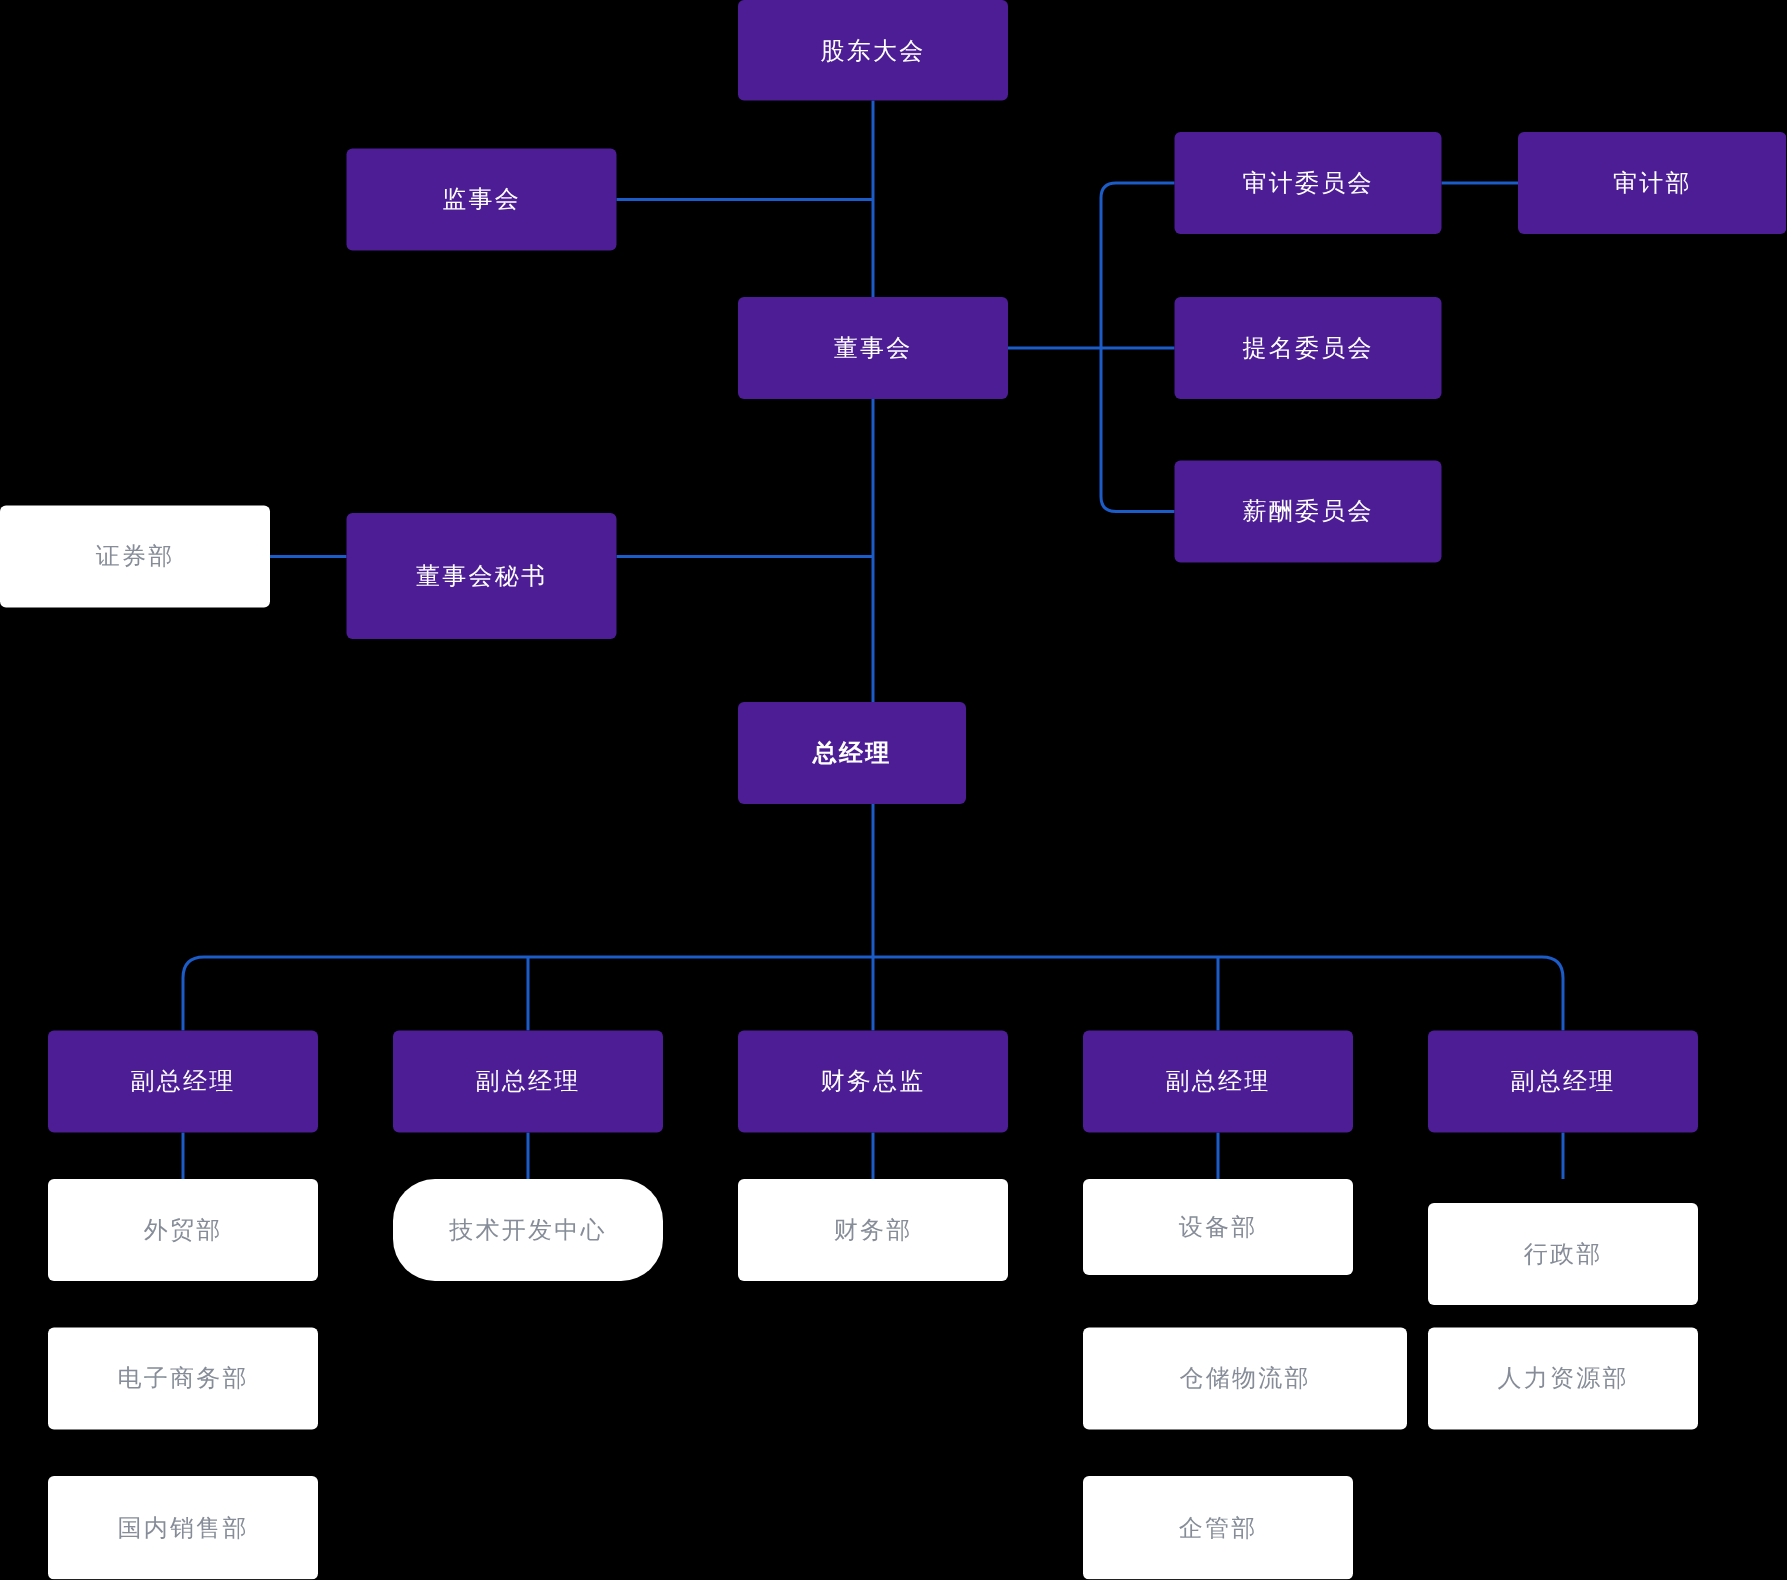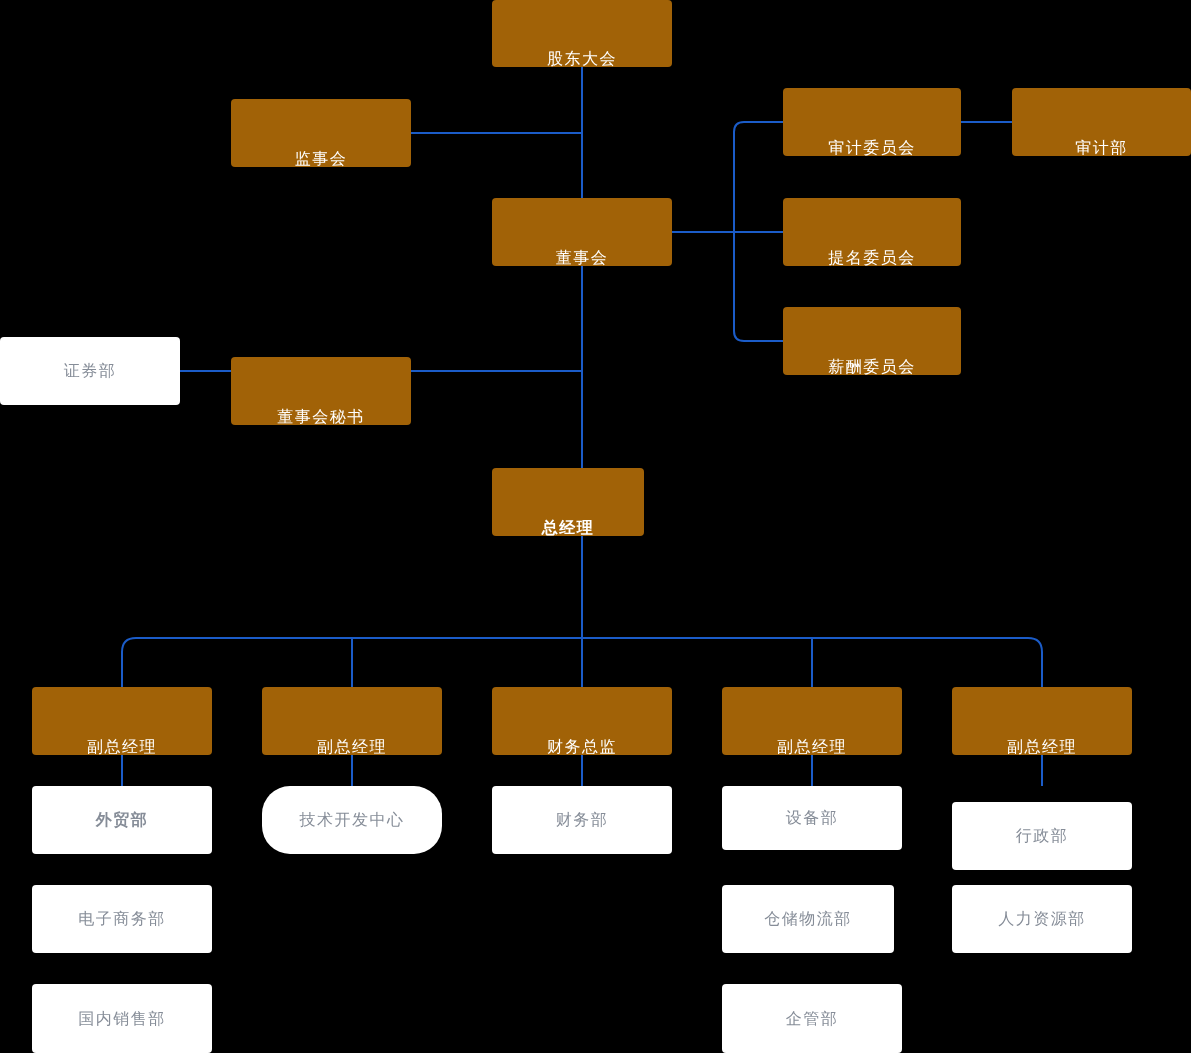--- a/index.html
+++ b/index.html
@@ -28,23 +28,22 @@
     align-items: center;
     justify-content: center;
     border-radius: 4px;
     box-sizing: border-box;
     font-size: 16px;
     letter-spacing: 1.5px;
     line-height: 1;
     user-select: none;
   }
   .org-node.primary {
-    background: #a16207;
+    background: #4c1d95;
     color: #ffffff;
-    align-items: flex-end;
   }
   .org-node.secondary {
     background: #ffffff;
     color: #868d98;
   }
 </style>
 </head>
 <body>
 
 <div id="org-chart">
@@ -81,21 +80,21 @@
     </div>
     <div class="org-node primary" style="left: 1012px; top: 88px; width: 179px; height: 68px;">
       <span>审计部</span>
     </div>
     <div class="org-node primary" style="left: 783px; top: 198px; width: 178px; height: 68px;">
       <span>提名委员会</span>
     </div>
     <div class="org-node primary" style="left: 783px; top: 307px; width: 178px; height: 68px;">
       <span>薪酬委员会</span>
     </div>
-    <div class="org-node primary" style="left: 231px; top: 357px; width: 180px; height: 68px;">
+    <div class="org-node primary" style="left: 231px; top: 342px; width: 180px; height: 84px;">
       <span>董事会秘书</span>
     </div>
     <div class="org-node secondary" style="left: 0px; top: 337px; width: 180px; height: 68px;">
       <span>证券部</span>
     </div>
     <div class="org-node primary" style="left: 492px; top: 468px; width: 152px; height: 68px; font-weight: bold;">
       <span>总经理</span>
     </div>
     <div class="org-node primary" style="left: 32px; top: 687px; width: 180px; height: 68px;">
       <span>副总经理</span>
@@ -105,39 +104,39 @@
     </div>
     <div class="org-node primary" style="left: 492px; top: 687px; width: 180px; height: 68px;">
       <span>财务总监</span>
     </div>
     <div class="org-node primary" style="left: 722px; top: 687px; width: 180px; height: 68px;">
       <span>副总经理</span>
     </div>
     <div class="org-node primary" style="left: 952px; top: 687px; width: 180px; height: 68px;">
       <span>副总经理</span>
     </div>
-    <div class="org-node secondary" style="left: 32px; top: 786px; width: 180px; height: 68px; font-weight: bold;">
+    <div class="org-node secondary" style="left: 32px; top: 786px; width: 180px; height: 68px;">
       <span>外贸部</span>
     </div>
     <div class="org-node secondary" style="left: 32px; top: 885px; width: 180px; height: 68px;">
       <span>电子商务部</span>
     </div>
     <div class="org-node secondary" style="left: 32px; top: 984px; width: 180px; height: 69px;">
       <span>国内销售部</span>
     </div>
     <div class="org-node secondary" style="left: 262px; top: 786px; width: 180px; height: 68px; border-radius: 28px;">
       <span>技术开发中心</span>
     </div>
     <div class="org-node secondary" style="left: 492px; top: 786px; width: 180px; height: 68px;">
       <span>财务部</span>
     </div>
     <div class="org-node secondary" style="left: 722px; top: 786px; width: 180px; height: 64px;">
       <span>设备部</span>
     </div>
-    <div class="org-node secondary" style="left: 722px; top: 885px; width: 172px; height: 68px;">
+    <div class="org-node secondary" style="left: 722px; top: 885px; width: 216px; height: 68px;">
       <span>仓储物流部</span>
     </div>
     <div class="org-node secondary" style="left: 722px; top: 984px; width: 180px; height: 69px;">
       <span>企管部</span>
     </div>
     <div class="org-node secondary" style="left: 952px; top: 786px; width: 180px; height: 68px; margin-top: 16px;">
       <span>行政部</span>
     </div>
     <div class="org-node secondary" style="left: 952px; top: 885px; width: 180px; height: 68px;">
       <span>人力资源部</span>

